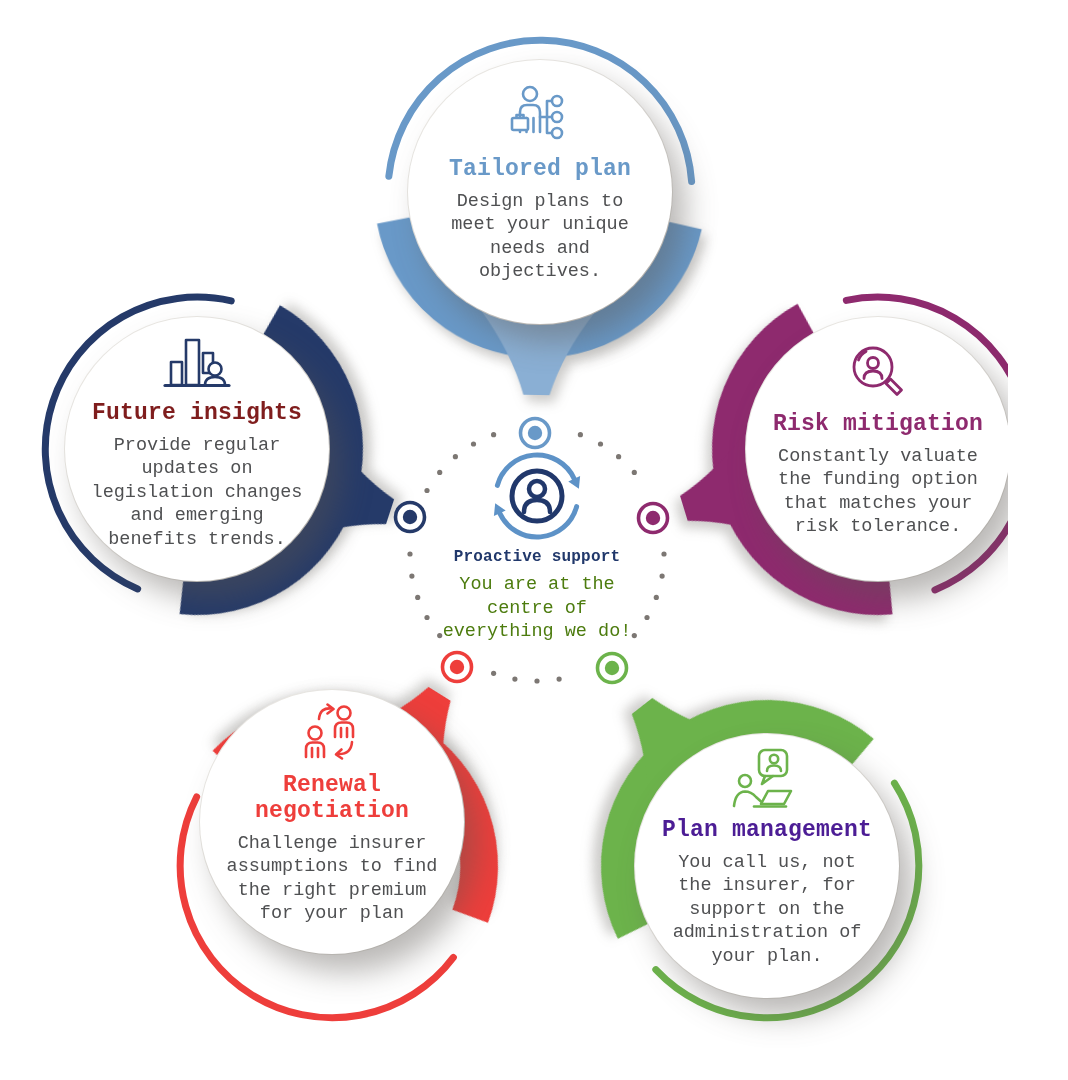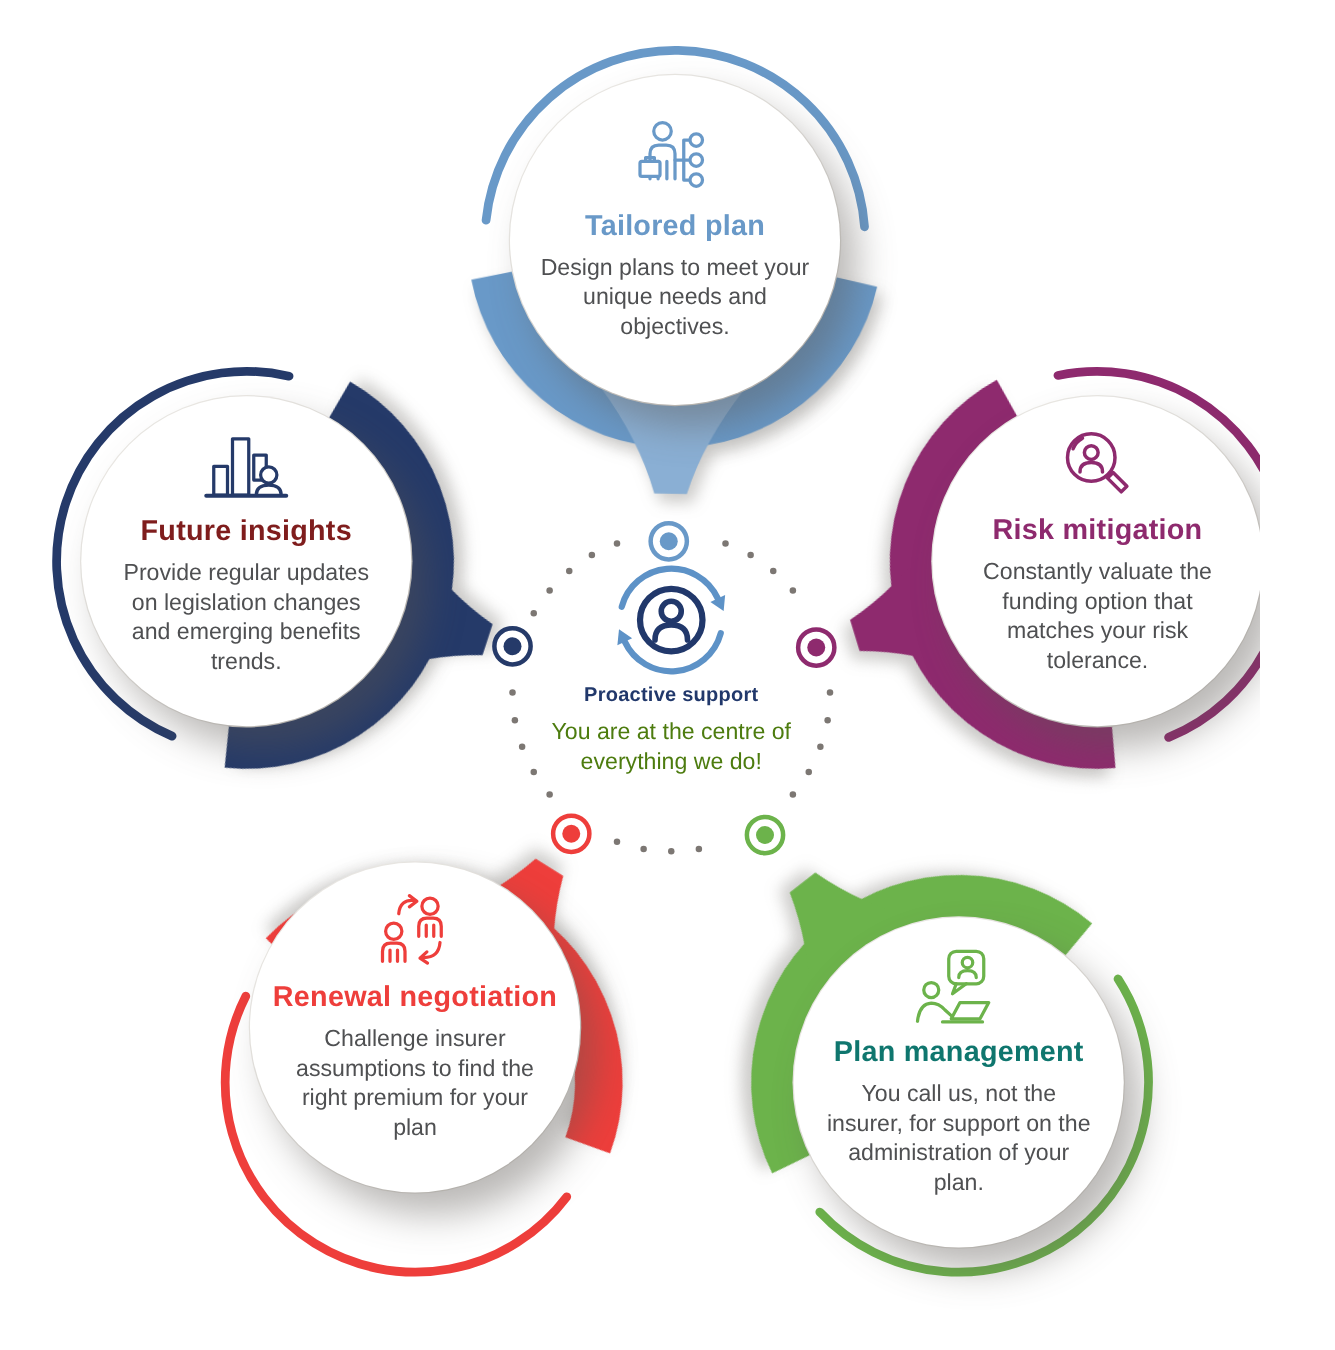--- a/index.html
+++ b/index.html
@@ -1,17 +1,17 @@
 <!DOCTYPE html>
 <html><head>
 <meta charset="utf-8">
 <style>
   html,body{margin:0;padding:0;background:#ffffff;}
   .canvas{position:relative;width:1008px;height:1080px;background:#ffffff;overflow:hidden;
-          font-family:Liberation Sans, sans-serif;}
+          font-family:Liberation Mono, monospace;}
   .ring-layer{position:absolute;left:0;top:0;}
   .ring-shadow{filter:drop-shadow(5px 7px 6px rgba(90,85,80,.30));}
   .card{position:absolute;width:264px;height:264px;border-radius:50%;background:#ffffff;
         box-shadow:14px 18px 30px rgba(90,85,80,.42), 0 0 0 1px #eceae6;
         display:flex;align-items:center;justify-content:center;text-align:center;}
   .card-inner{display:flex;flex-direction:column;align-items:center;transform:translateY(-8px);}
   .card h3{margin:7px 0 8px;font-size:23px;font-weight:bold;letter-spacing:.2px;}
   .card p{margin:0;font-size:18.5px;line-height:23.5px;color:#4f5052;width:216px;}
   .icon-svg{display:block;}
   .hub{position:absolute;left:412px;top:448px;width:250px;display:flex;flex-direction:column;
@@ -191,21 +191,21 @@
       <svg class="icon-svg" width="76" height="62" viewBox="0 0 76 62" fill="none" stroke-width="2.6" stroke-linecap="round" stroke-linejoin="round" stroke="#6cb34b">
         <rect x="30" y="2" width="28" height="26" rx="6"></rect>
         <path d="M 36 28 L 33 36 L 44 28"></path>
         <circle cx="45" cy="11" r="4.2"></circle>
         <path d="M 38 23 Q 38 17.5 45 17.5 Q 52 17.5 52 23"></path>
         <circle cx="16" cy="33" r="6"></circle>
         <path d="M 5 58 Q 6.5 44 16 43.5 Q 22 43.5 27 49 L 32 53.5"></path>
         <path d="M 32 56 L 39 43 L 62 43 L 55 56 Z"></path>
         <path d="M 25 58.5 H 57"></path>
       </svg>
-      <h3 style="color: #0f766e;">Plan management</h3>
+      <h3 style="color: #4c1d95;">Plan management</h3>
       <p>You call us, not the insurer, for support on the administration of your plan.</p>
     </div>
   </div>
 
   <div class="hub">
     <svg class="icon-svg" width="112" height="96" viewBox="0 0 112 96" fill="none" stroke-linecap="round" stroke-linejoin="round">
       <g stroke="#21386b">
         <circle cx="56" cy="48" r="25" stroke-width="5"></circle>
         <circle cx="56" cy="41" r="8" stroke-width="4.5"></circle>
         <path d="M 43 64 Q 43 52 56 52 Q 69 52 69 64" stroke-width="4.5"></path>

